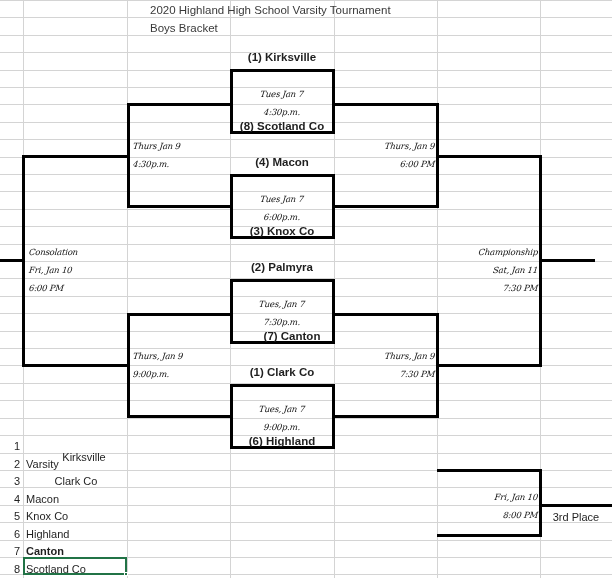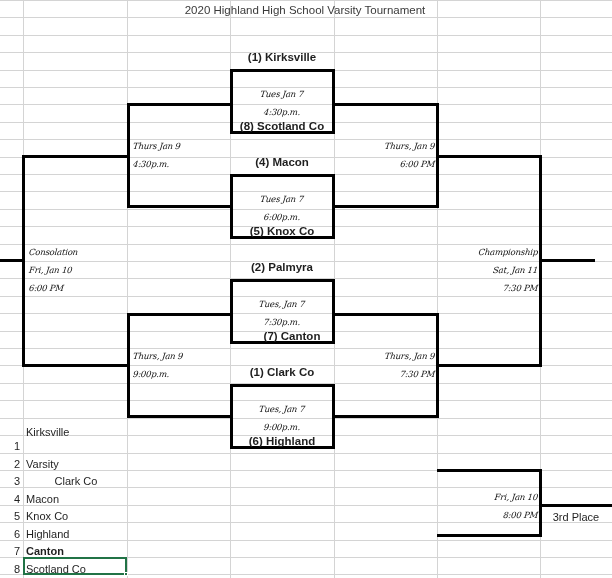--- a/index.html
+++ b/index.html
@@ -16,21 +16,21 @@
   }
   
   .gridline-v,.gridline-h{position:absolute;background:#d4d4d4;}
   .gridline-v{width:1px;top:0;height:578px;}
   .gridline-h{height:1px;left:0;width:612px;}
 
   
   .cell{position:absolute;white-space:nowrap;line-height:1;}
 
   .title{
-    font-size:11.5px;color:#3a3a3a;text-align:center;
+    font-size:11.5px;color:#3a3a3a;
   }
   .team{
     font-weight:bold;font-size:11.5px;color:#1f1f1f;text-align:center;
   }
   .sched{
     font-family:"DejaVu Serif", serif;
     font-style:italic;font-size:8.5px;color:#111111;
     letter-spacing:-0.2px;
     transform:skewX(-6deg);
   }
@@ -94,38 +94,39 @@
   <div class="gridline-h" style="top:453px;"></div>
   <div class="gridline-h" style="top:470px;"></div>
   <div class="gridline-h" style="top:487px;"></div>
   <div class="gridline-h" style="top:505px;"></div>
   <div class="gridline-h" style="top:522px;"></div>
   <div class="gridline-h" style="top:540px;"></div>
   <div class="gridline-h" style="top:557px;"></div>
   <div class="gridline-h" style="top:574px;"></div>
 
   <div class="cell title" style="left:150px;top:5px;width:310px;">2020 Highland High School Varsity Tournament</div>
+  <div class="cell title" style="left:150px;top:23px;width:310px;">Boys Bracket</div>
 
   <div class="cell team" style="left:230px;top:52px;width:104px;">(1) Kirksville</div>
   <div class="bl" style="left:230px;top:69px;width:105px;height:3px;"></div>
   <div class="bl" style="left:230px;top:69px;width:3px;height:65px;"></div>
   <div class="bl" style="left:332px;top:69px;width:3px;height:65px;"></div>
   <div class="bl" style="left:230px;top:131px;width:105px;height:3px;"></div>
   <div class="cell sched ctr" style="left:232px;top:90px;width:100px;">Tues Jan 7</div>
   <div class="cell sched ctr" style="left:232px;top:108px;width:100px;">4:30p.m.</div>
   <div class="cell team" style="left:230px;top:121px;width:104px;">(8) Scotland Co</div>
 
   <div class="cell team" style="left:230px;top:157px;width:104px;">(4) Macon</div>
   <div class="bl" style="left:230px;top:174px;width:105px;height:3px;"></div>
   <div class="bl" style="left:230px;top:174px;width:3px;height:65px;"></div>
   <div class="bl" style="left:332px;top:174px;width:3px;height:65px;"></div>
   <div class="bl" style="left:230px;top:236px;width:105px;height:3px;"></div>
   <div class="cell sched ctr" style="left:232px;top:195px;width:100px;">Tues Jan 7</div>
   <div class="cell sched ctr" style="left:232px;top:213px;width:100px;">6:00p.m.</div>
-  <div class="cell team" style="left:230px;top:226px;width:104px;">(5) Knox Co</div>
+  <div class="cell team" style="left:230px;top:226px;width:104px;">(3) Knox Co</div>
 
   <div class="cell team" style="left:230px;top:262px;width:104px;">(2) Palmyra</div>
   <div class="bl" style="left:230px;top:279px;width:105px;height:3px;"></div>
   <div class="bl" style="left:230px;top:279px;width:3px;height:65px;"></div>
   <div class="bl" style="left:332px;top:279px;width:3px;height:65px;"></div>
   <div class="bl" style="left:230px;top:341px;width:105px;height:3px;"></div>
   <div class="cell sched ctr" style="left:232px;top:300px;width:100px;">Tues, Jan 7</div>
   <div class="cell sched ctr" style="left:232px;top:318px;width:100px;">7:30p.m.</div>
   <div class="cell team" style="left:230px;top:331px;width:124px;">(7) Canton</div>
 
@@ -180,21 +181,21 @@
 
   <div class="bl" style="left:437px;top:469px;width:105px;height:3px;"></div>
   <div class="bl" style="left:539px;top:469px;width:3px;height:68px;"></div>
   <div class="bl" style="left:437px;top:534px;width:105px;height:3px;"></div>
   <div class="bl" style="left:539px;top:504px;width:73px;height:3px;"></div>
   <div class="cell sched rt" style="left:442px;top:493px;width:96px;">Fri, Jan 10</div>
   <div class="cell sched rt" style="left:442px;top:511px;width:96px;">8:00 PM</div>
   <div class="cell placelbl" style="left:542px;top:512px;width:68px;">3rd Place</div>
 
   <div class="cell seednum" style="left:0px;top:441px;width:20px;">1</div>
-  <div class="cell seedname" style="left:26px;top:427px;width:116px;">Kirksville</div>
+  <div class="cell seedname" style="left:26px;top:452px;width:116px;text-align:center;">Kirksville</div>
 
   <div class="cell seednum" style="left:0px;top:459px;width:20px;">2</div>
   <div class="cell seedname" style="left:26px;top:459px;width:100px;">Varsity</div>
 
   <div class="cell seednum" style="left:0px;top:476px;width:20px;">3</div>
   <div class="cell seedname" style="left:26px;top:476px;width:100px;text-align:center;">Clark Co</div>
 
   <div class="cell seednum" style="left:0px;top:494px;width:20px;">4</div>
   <div class="cell seedname" style="left:26px;top:494px;width:100px;">Macon</div>
 

